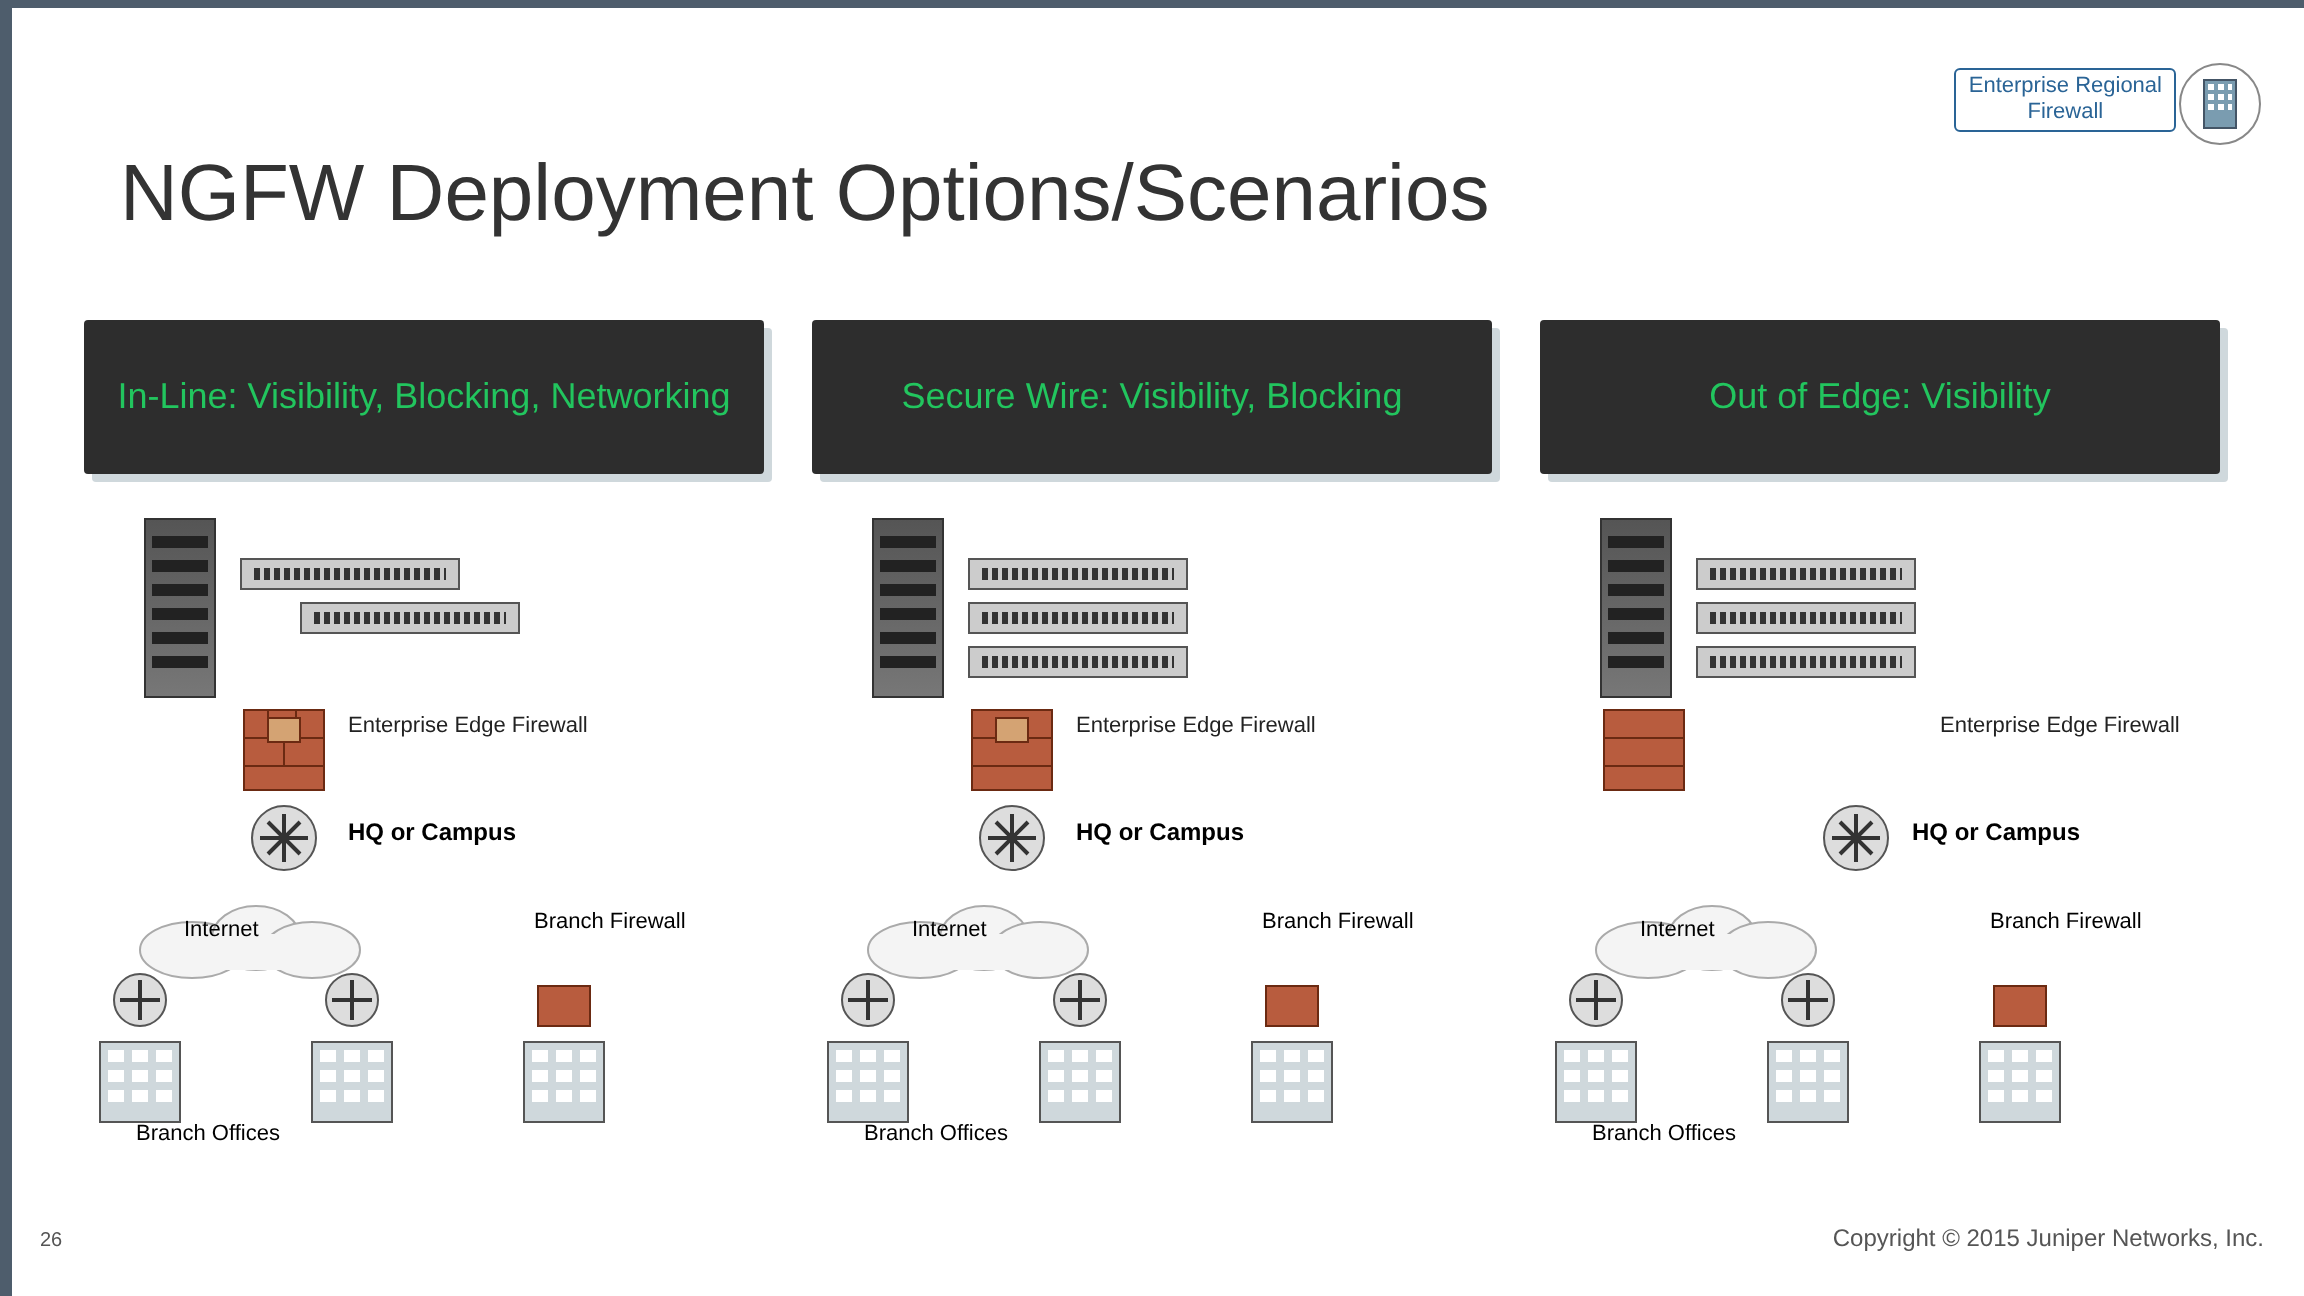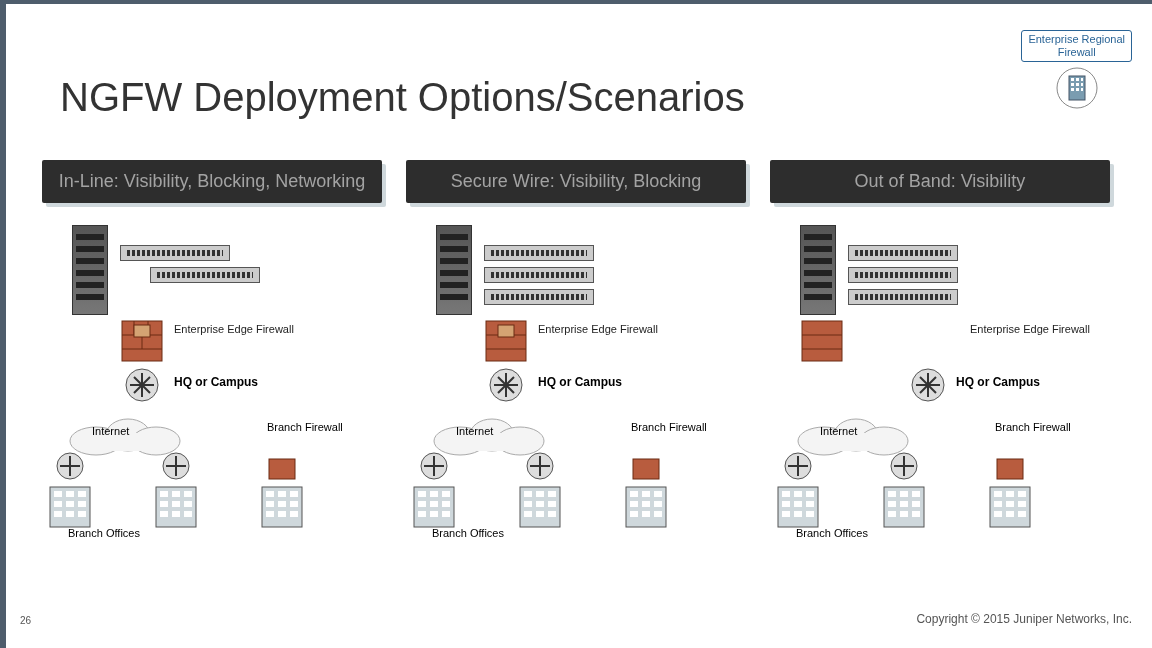--- a/index.html
+++ b/index.html
@@ -9,21 +9,20 @@
     font-family: Arial, Helvetica, sans-serif;
     background: #ffffff;
     position: relative;
     overflow: hidden;
   }
   .top-badge {
     position: absolute;
     top: 30px;
     right: 20px;
     display: flex;
-    flex-direction: column;
     align-items: center;
   }
   .top-badge .label {
     font-size: 11px;
     color: #2a6496;
     text-align: center;
     border: 1px solid #2a6496;
     border-radius: 3px;
     padding: 2px 6px;
     margin-bottom: 4px;
@@ -42,24 +41,24 @@
     top: 160px;
     left: 0;
     right: 0;
     display: flex;
     justify-content: space-around;
     padding: 0 30px;
   }
   .col { width: 340px; }
   .col-header {
     background: #2d2d2d;
-    color: #a3a3a3;
+    color: #22c55e;
     text-align: center;
     font-size: 18px;
-    padding: 10px 6px;
+    padding: 27px 6px;
     line-height: 1.25;
     border-radius: 2px;
     box-shadow: 4px 4px 0 #cfd8dc;
   }
   .diagram {
     margin-top: 22px;
     position: relative;
     height: 340px;
   }
   .rack {
@@ -393,21 +392,21 @@
               <rect x="24" y="30" width="8" height="6" fill="#fff"></rect>
               <rect x="36" y="30" width="8" height="6" fill="#fff"></rect>
             </svg>
         </div>
       </div>
       <div class="branch-offices-label"><span>Branch Offices</span></div>
     </div>
   </div>
 
   <div class="col">
-    <div class="col-header">Out of Band: Visibility</div>
+    <div class="col-header">Out of Edge: Visibility</div>
     <div class="diagram">
       <div class="rack"></div>
       <div class="switches">
         <div class="sw"></div>
         <div class="sw"></div>
         <div class="sw"></div>
       </div>
       <div class="fwbox" style="left:30px">
         <svg width="44" height="44">
             <rect x="2" y="2" width="40" height="40" fill="#b85c3e" stroke="#6b2a12"></rect>

